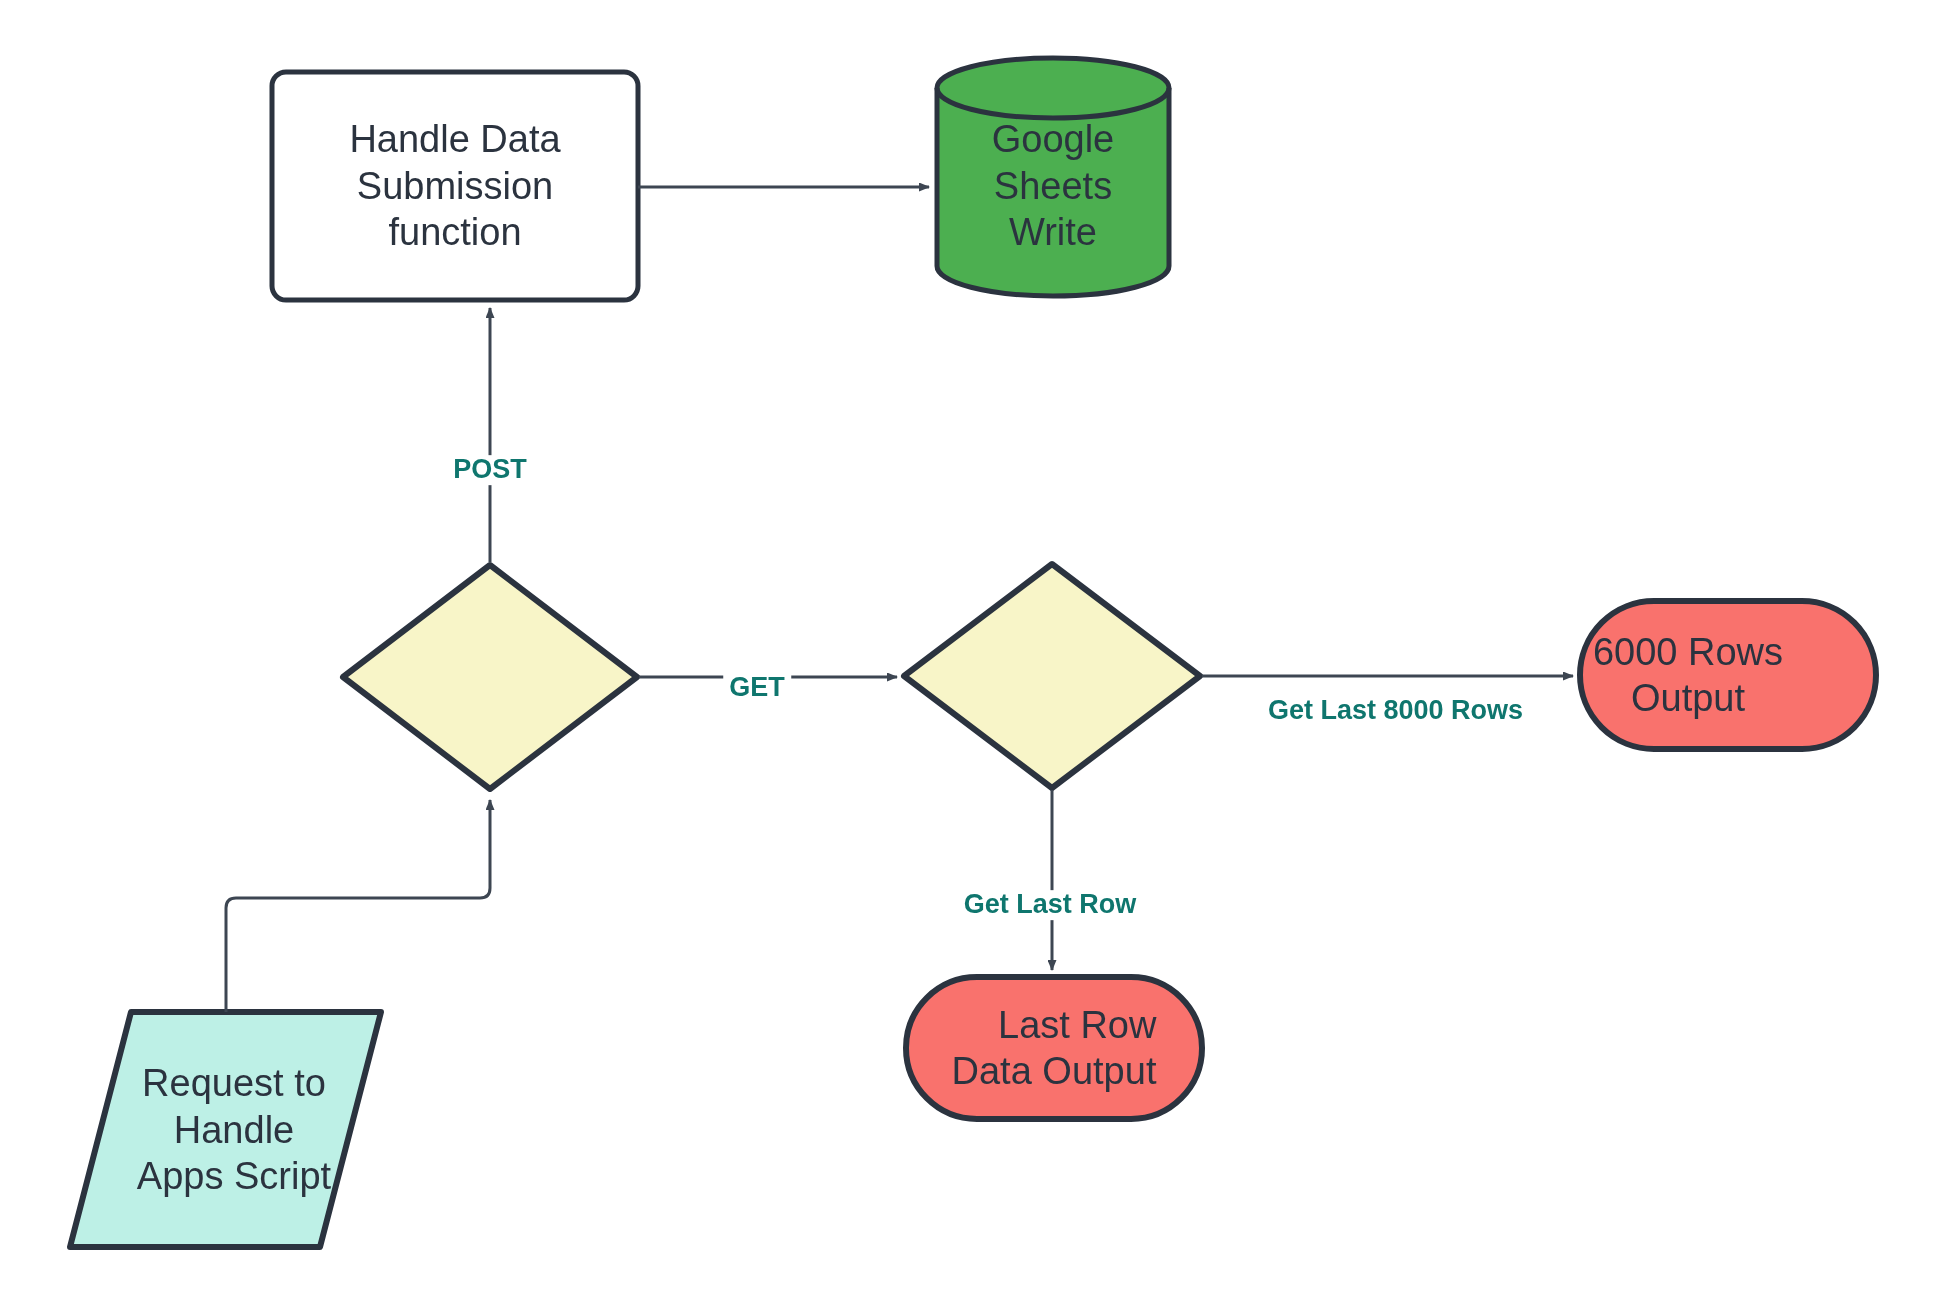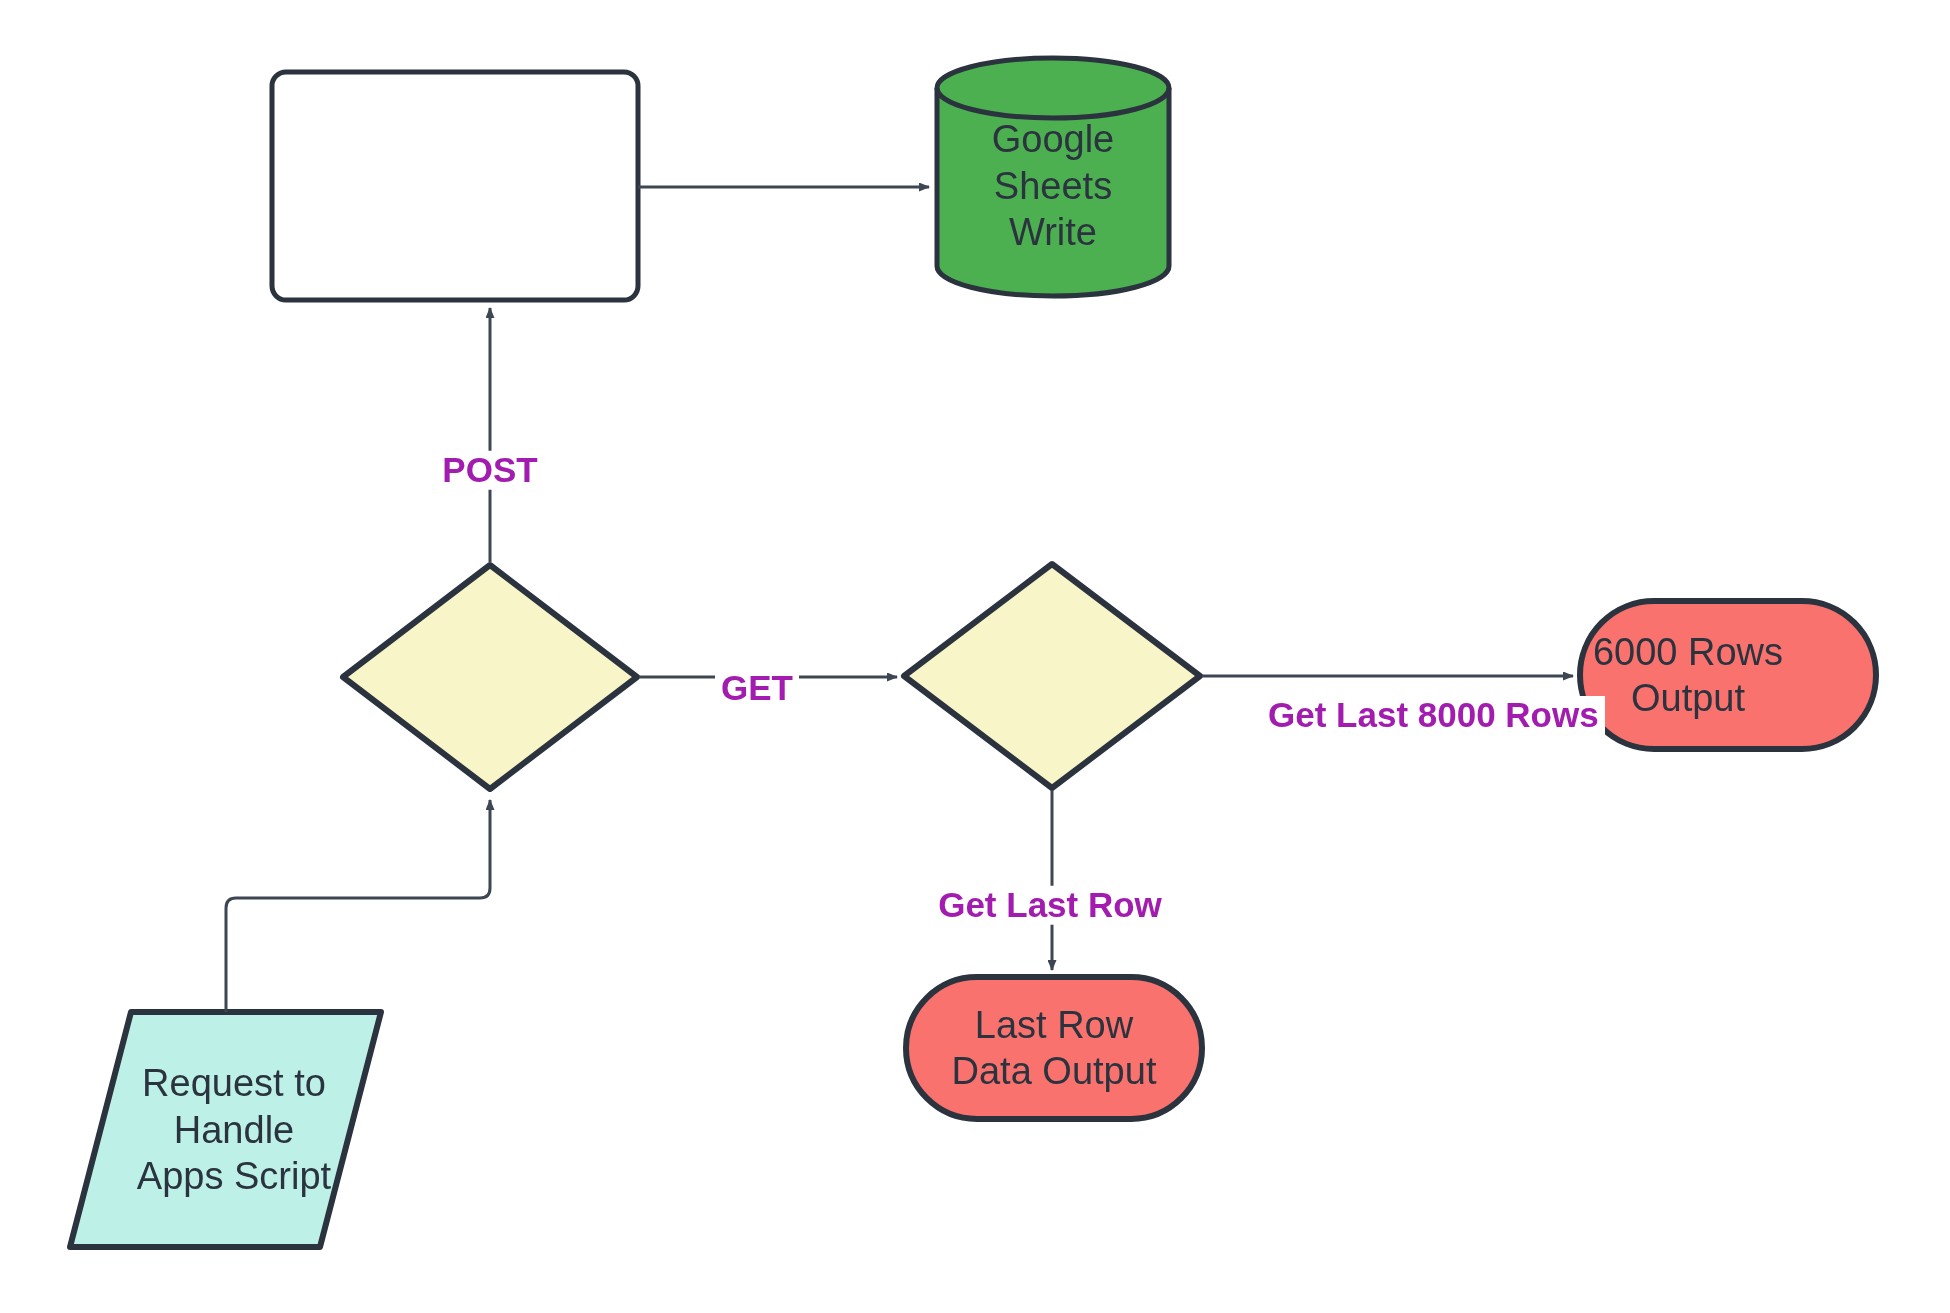--- a/index.html
+++ b/index.html
@@ -32,22 +32,22 @@
     text-align: center;
     color: #2b333f;
     font-size: 38px;
     line-height: 1.22;
     white-space: pre-line;
     pointer-events: none;
     font-family: "Liberation Sans", sans-serif;
   }
   .edge-label {
     position: absolute;
-    color: #a21caf;
-    font-size: 35px;
+    color: #0f766e;
+    font-size: 27px;
     font-weight: bold;
     font-family: "Liberation Sans", sans-serif;
     white-space: nowrap;
     background: #ffffff;
     padding: 0 6px;
     line-height: 1.1;
   }
   .edge-label.center {
     transform: translate(-50%, -50%);
   }
@@ -91,33 +91,36 @@
 
     <line x1="639" y1="677" x2="897" y2="677" stroke="#3d4652" stroke-width="3" marker-end="url(#arrowhead)"></line>
 
     <line x1="1202" y1="676" x2="1573" y2="676" stroke="#3d4652" stroke-width="3" marker-end="url(#arrowhead)"></line>
 
     <line x1="1052" y1="790" x2="1052" y2="970" stroke="#3d4652" stroke-width="3" marker-end="url(#arrowhead)"></line>
 
     <path d="M226,1012 L226,908 Q226,898 236,898 L480,898 Q490,898 490,888 L490,800" fill="none" stroke="#3d4652" stroke-width="3" marker-end="url(#arrowhead)"></path>
   </svg>
 
+  <div class="node-label" style="left:272px; top:72px; width:366px; height:228px;">Handle Data
+Submission
+function</div>
 
   <div class="node-label" style="left:937px; top:96px; width:232px; height:180px;">Google
 Sheets
 Write</div>
 
   <div class="node-label" style="left:343px; top:617px; width:294px; height:120px;"></div>
 
   <div class="node-label" style="left:904px; top:616px; width:296px; height:120px;"></div>
 
   <div class="node-label" style="left:1540px; top:601px; width:296px; height:148px;">6000 Rows
 Output</div>
 
-  <div class="node-label" style="left:906px; top:977px; width:296px; height:142px;">Last Row
+  <div class="node-label" style="left:906px; top:977px; width:296px; height:142px;text-align:right;">Last Row
 Data Output</div>
 
   <div class="node-label" style="left:86px; top:1014px; width:296px; height:232px;">Request to
 Handle
 Apps Script</div>
 
   <div class="edge-label center" style="left:490px; top:470px;">POST</div>
 
   <div class="edge-label center" style="left:757px; top:676px;margin-top:12px;">GET</div>
 

